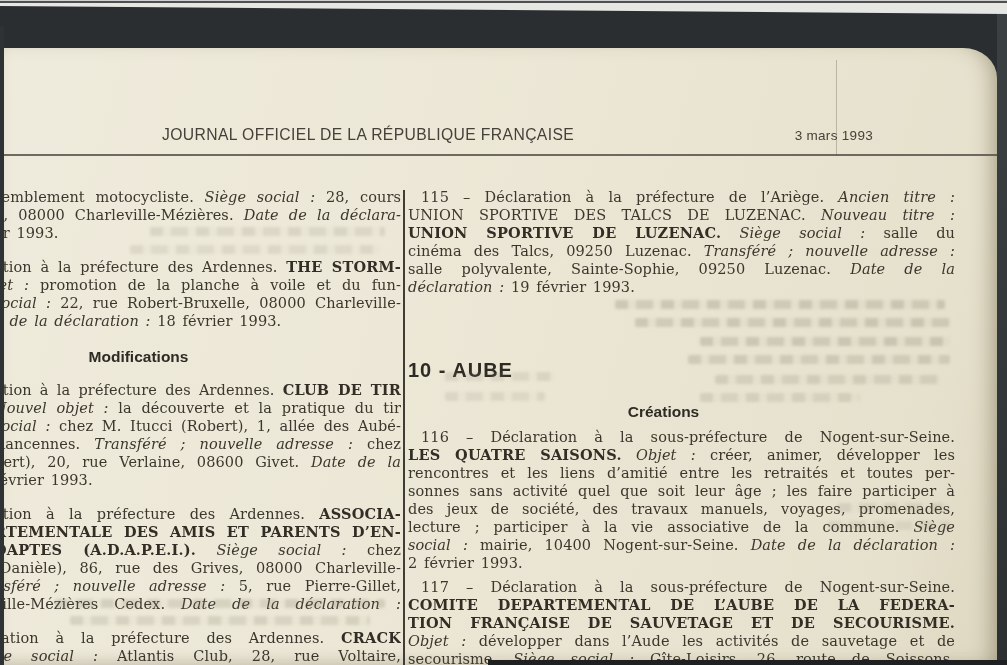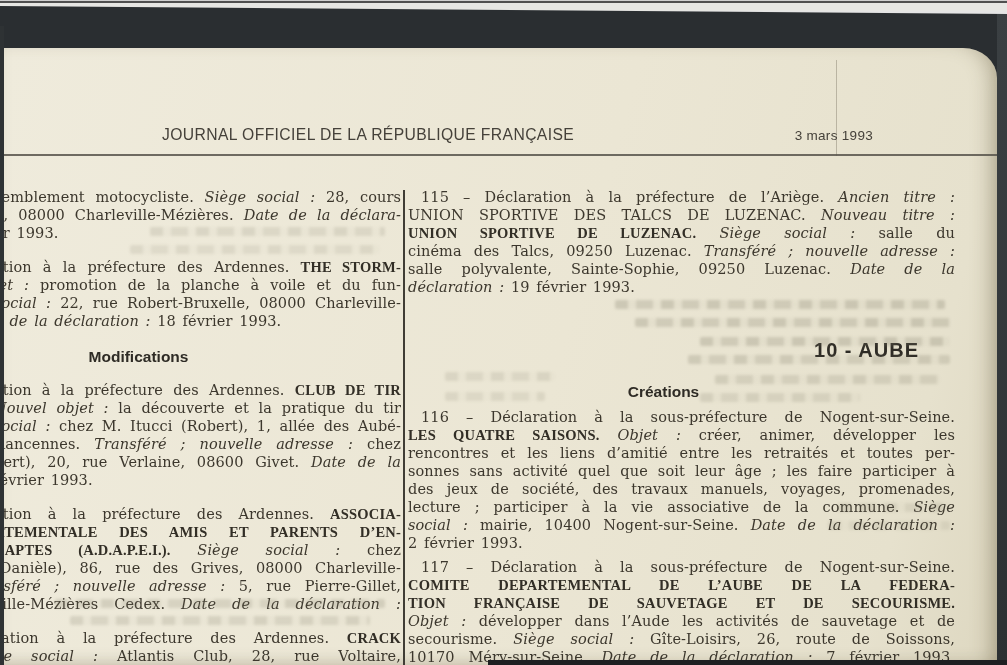--- a/index.html
+++ b/index.html
@@ -37,28 +37,28 @@
   .col{position:absolute;top:188px;color:#3c372d;font-size:14.5px;}
   .col-left{left:-6px;width:407px;}
   .col-right{left:408px;width:547px;}
   .para{margin:0;}
   .para + .para{margin-top:16px;}
   .col-right .para + .para{margin-top:6px;}
   .line{height:18px;line-height:18px;overflow:hidden;white-space:normal;
     text-align:justify;text-align-last:justify;word-spacing:2px;letter-spacing:.1px;}
   .line.no-just{text-align:left;text-align-last:left;}
   .line.indent{text-indent:13px;}
-  .line b{font-weight:bold;color:#322e26;letter-spacing:.2px;font-family:Liberation Serif, serif;}
+  .line b{font-weight:bold;color:#322e26;letter-spacing:.2px;}
   .line i{font-style:italic;}
   .h-sub{font-family:"Liberation Sans",sans-serif;font-weight:bold;font-size:15.5px;color:#2e2b25;
     text-align:center;height:19px;line-height:19px;}
   .col-left .h-sub{padding-right:118px;margin:17px 0 15px 0;}
   .col-right .h-sub{padding-right:36px;margin:20px 0 7px 0;}
   .h-section{font-family:"Liberation Sans",sans-serif;font-weight:bold;font-size:20px;color:#2e2b25;
-    letter-spacing:1px;text-align:right;height:24px;line-height:24px;padding-right:36px;margin-top:42px;}
+    letter-spacing:1px;text-align:left;height:24px;line-height:24px;padding-right:36px;margin-top:62px;}
 
   
   .ghost{position:absolute;height:9px;filter:blur(1.6px);opacity:.5;border-radius:2px;
     background:repeating-linear-gradient(90deg,
       rgba(126,122,102,.55) 0px, rgba(126,122,102,.55) 13px,
       rgba(126,122,102,.10) 13px, rgba(126,122,102,.10) 21px,
       rgba(126,122,102,.48) 21px, rgba(126,122,102,.48) 38px,
       rgba(126,122,102,.08) 38px, rgba(126,122,102,.08) 46px);}
 </style>
 </head>

